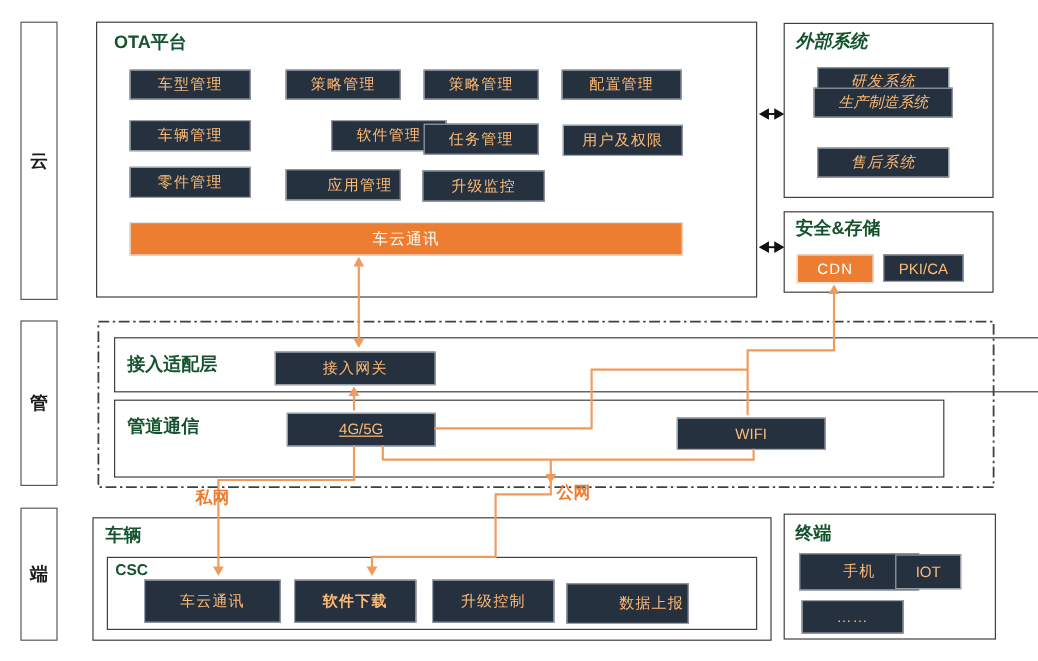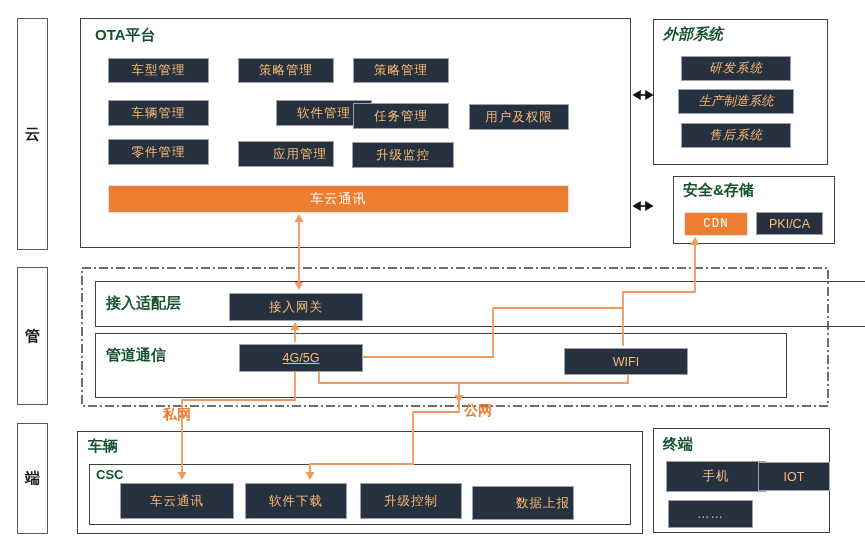--- a/index.html
+++ b/index.html
@@ -30,72 +30,73 @@
   <div class="rail" style="left:17px;top:423px;width:31px;height:111px;">
     <span>端</span>
   </div>
 
   <div class="outline" style="left:80px;top:18px;width:551px;height:230px;">
     <div class="boxtitle" style="left:14px;top:7px;">OTA平台</div>
 
     <div class="chip" style="left:27px;top:39px;width:101px;height:25px;">车型管理</div>
     <div class="chip" style="left:157px;top:39px;width:96px;height:25px;">策略管理</div>
     <div class="chip" style="left:272px;top:39px;width:96px;height:25px;">策略管理</div>
+    <div class="chip" style="left:387px;top:39px;width:100px;height:25px;">配置管理</div>
 
     <div class="chip" style="left:27px;top:81px;width:101px;height:26px;">车辆管理</div>
     <div class="chip" style="left:157px;top:81px;width:96px;height:26px;margin-left:38px;">软件管理</div>
     <div class="chip" style="left:272px;top:84px;width:96px;height:26px;">任务管理</div>
     <div class="chip" style="left:388px;top:85px;width:100px;height:26px;">用户及权限</div>
 
     <div class="chip" style="left:27px;top:120px;width:101px;height:26px;">零件管理</div>
     <div class="chip" style="left:157px;top:122px;width:96px;height:26px;padding-left:28px;">应用管理</div>
     <div class="chip" style="left:271px;top:123px;width:102px;height:26px;">升级监控</div>
 
     <div class="chip orange" style="left:27px;top:166px;width:461px;height:28px;font-size:13px;">车云通讯</div>
   </div>
 
   <div class="outline" style="left:653px;top:19px;width:175px;height:146px;font-style:italic;">
     <div class="boxtitle" style="left:9px;top:5px;">外部系统</div>
     <div class="chip" style="left:27px;top:36px;width:110px;height:25px;">研发系统</div>
-    <div class="chip" style="left:24px;top:69px;width:116px;height:25px;letter-spacing:0;">生产制造系统</div>
+    <div class="chip" style="left:24px;top:53px;width:116px;height:25px;letter-spacing:0;">生产制造系统</div>
     <div class="chip" style="left:27px;top:103px;width:110px;height:25px;">售后系统</div>
   </div>
 
-  <div class="outline" style="left:653px;top:176px;width:162px;height:68px;margin-left:20px;">
+  <div class="outline" style="left:653px;top:176px;width:175px;height:68px;">
     <div class="boxtitle" style="left:9px;top:4px;">安全&amp;存储</div>
-    <div class="chip orange" style="left:10px;top:35px;width:64px;height:24px;font-family:Liberation Mono, monospace;">CDN</div>
+    <div class="chip orange" style="left:10px;top:35px;width:64px;height:24px;">CDN</div>
     <div class="chip" style="left:82px;top:35px;width:67px;height:23px;letter-spacing:0;">PKI/CA</div>
   </div>
 
   <div class="outline" style="left:95px;top:281px;width:828px;height:46px;">
     <div class="boxtitle" style="left:10px;top:12px;">接入适配层</div>
     <div class="chip" style="left:133px;top:11px;width:134px;height:28px;">接入网关</div>
   </div>
 
   <div class="outline" style="left:95px;top:333px;width:692px;height:65px;">
     <div class="boxtitle" style="left:10px;top:12px;">管道通信</div>
     <div class="chip" style="left:143px;top:10px;width:124px;height:28px;letter-spacing:0;text-decoration:underline;">4G/5G</div>
     <div class="chip" style="left:468px;top:14px;width:124px;height:27px;letter-spacing:0;">WIFI</div>
   </div>
 
   <div class="outline" style="left:77px;top:431px;width:566px;height:103px;">
     <div class="boxtitle" style="left:10px;top:5px;">车辆</div>
     <div class="outline" style="left:11px;top:32px;width:542px;height:61px;border-width:1.2px;">
       <div class="boxtitle" style="left:6px;top:2px;font-size:13px;">CSC</div>
       <div class="chip" style="left:30px;top:18px;width:114px;height:36px;">车云通讯</div>
-      <div class="chip" style="left:155px;top:18px;width:102px;height:36px;">软件下载</div>
+      <div class="chip" style="left:155px;top:18px;width:102px;height:36px;font-weight:bold;">软件下载</div>
       <div class="chip" style="left:270px;top:18px;width:102px;height:36px;">升级控制</div>
       <div class="chip" style="left:382px;top:21px;width:102px;height:34px;padding-left:40px;">数据上报</div>
     </div>
   </div>
 
   <div class="outline" style="left:653px;top:428px;width:177px;height:105px;">
     <div class="boxtitle" style="left:9px;top:6px;">终端</div>
     <div class="chip" style="left:12px;top:32px;width:100px;height:31px;">手机</div>
-    <div class="chip" style="left:104px;top:33px;width:72px;height:29px;letter-spacing:0;">IOT</div>
+    <div class="chip" style="left:92px;top:33px;width:55px;height:29px;letter-spacing:0;">IOT</div>
     <div class="chip" style="left:14px;top:71px;width:85px;height:28px;">……</div>
   </div>
 
   <div class="netlabel" style="left:163px;top:406px;">私网</div>
   <div class="netlabel" style="left:464px;top:402px;">公网</div>
 
   <svg class="overlay" width="865" height="551" viewBox="0 0 865 551">
 
     <rect x="82" y="268" width="746" height="138" fill="none" stroke="#404040" stroke-width="1.5" stroke-dasharray="9 3 2 3"></rect>
 

